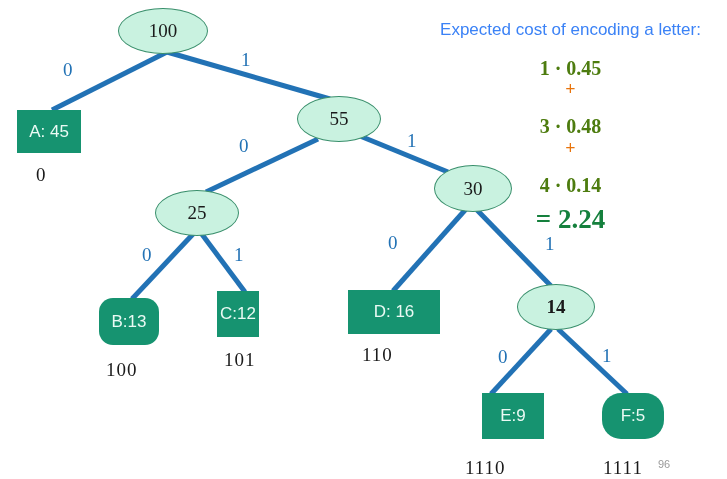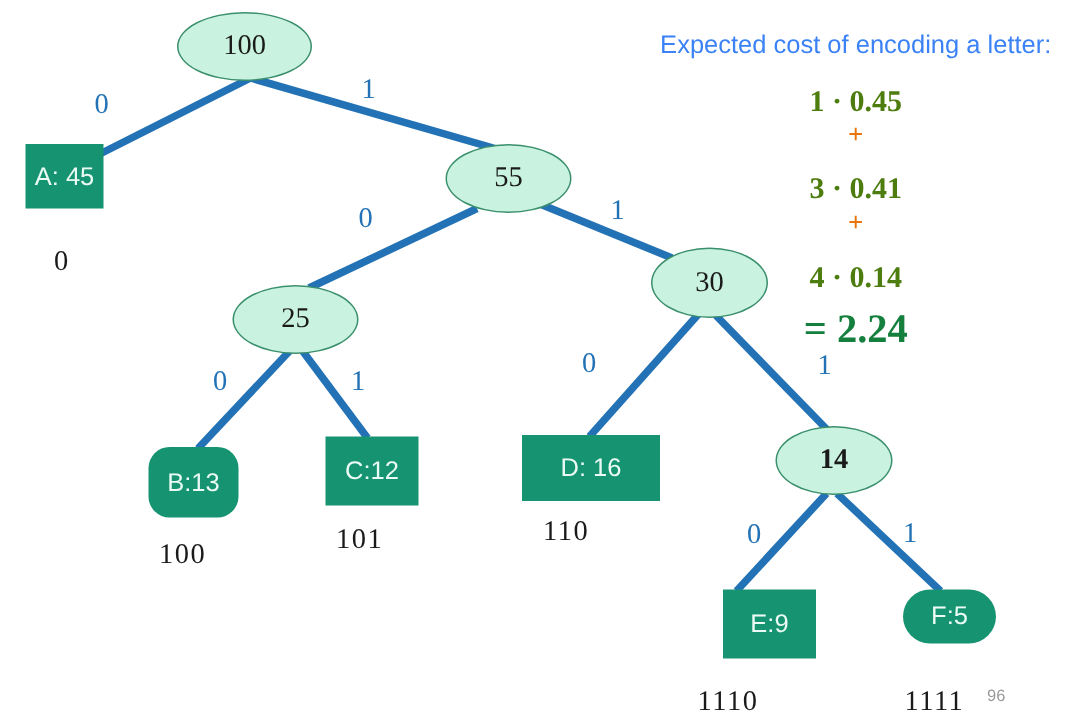--- a/index.html
+++ b/index.html
@@ -163,36 +163,36 @@
         <span>25</span>
       </div>
       <div class="node-ellipse" style="left: 434px; top: 165px; width: 78px; height: 47px;">
         <span>30</span>
       </div>
       <div class="node-ellipse" style="left: 517px; top: 284px; width: 78px; height: 46px; font-weight: bold;">
         <span>14</span>
       </div>
     </div>
   <div id="leaf-nodes">
-      <div class="node-leaf" style="left: 17px; top: 96px; width: 52px; height: 43px;">
+      <div class="node-leaf" style="left: 17px; top: 110px; width: 64px; height: 43px;">
         <span>A: 45</span>
       </div>
       <div class="node-leaf" style="left: 99px; top: 298px; width: 60px; height: 47px; border-radius: 14px;">
         <span>B:13</span>
       </div>
-      <div class="node-leaf" style="left: 217px; top: 291px; width: 62px; height: 46px; justify-content: center;">
+      <div class="node-leaf" style="left: 217px; top: 291px; width: 42px; height: 46px; justify-content: center;">
         <span>C:12</span>
       </div>
       <div class="node-leaf" style="left: 348px; top: 290px; width: 92px; height: 44px;">
         <span>D: 16</span>
       </div>
       <div class="node-leaf" style="left: 462px; top: 393px; width: 62px; height: 46px; margin-left: 20px;">
         <span>E:9</span>
       </div>
-      <div class="node-leaf" style="left: 602px; top: 393px; width: 62px; height: 36px; border-radius: 19px;">
+      <div class="node-leaf" style="left: 602px; top: 393px; width: 62px; height: 46px; border-radius: 19px;">
         <span>F:5</span>
       </div>
     </div>
   <div id="edge-labels">
       <div class="edge-label" style="left: 63px; top: 60px;">0</div>
       <div class="edge-label" style="left: 241px; top: 50px;">1</div>
       <div class="edge-label" style="left: 239px; top: 136px;">0</div>
       <div class="edge-label" style="left: 407px; top: 131px;">1</div>
       <div class="edge-label" style="left: 142px; top: 245px;">0</div>
       <div class="edge-label" style="left: 234px; top: 245px;">1</div>
@@ -207,21 +207,21 @@
       <div class="code-label" style="left: 224px; top: 350px;">101</div>
       <div class="code-label" style="left: 362px; top: 345px;">110</div>
       <div class="code-label" style="left: 465px; top: 458px;">1110</div>
       <div class="code-label" style="left: 603px; top: 458px;">1111</div>
     </div>
 
   <div id="cost-panel">
     <div id="cost-title">Expected cost of encoding a letter:</div>
     <div class="cost-term">1 · 0.45</div>
     <div class="cost-plus">+</div>
-    <div class="cost-term">3 · 0.41</div>
+    <div class="cost-term">3 · 0.48</div>
     <div class="cost-plus">+</div>
     <div class="cost-term">4 · 0.14</div>
     <div id="cost-result">= 2.24</div>
   </div>
 
   <div id="page-number">96</div>
 
 </div>
 
 </body></html>

